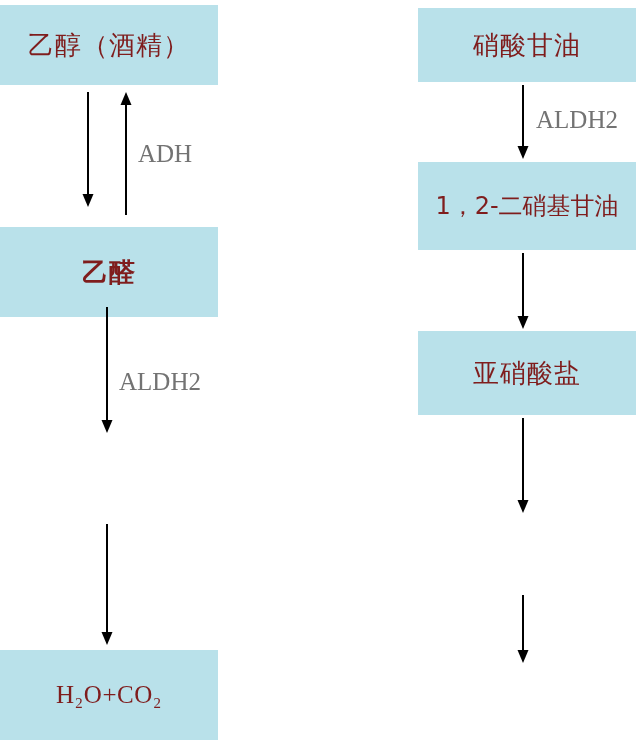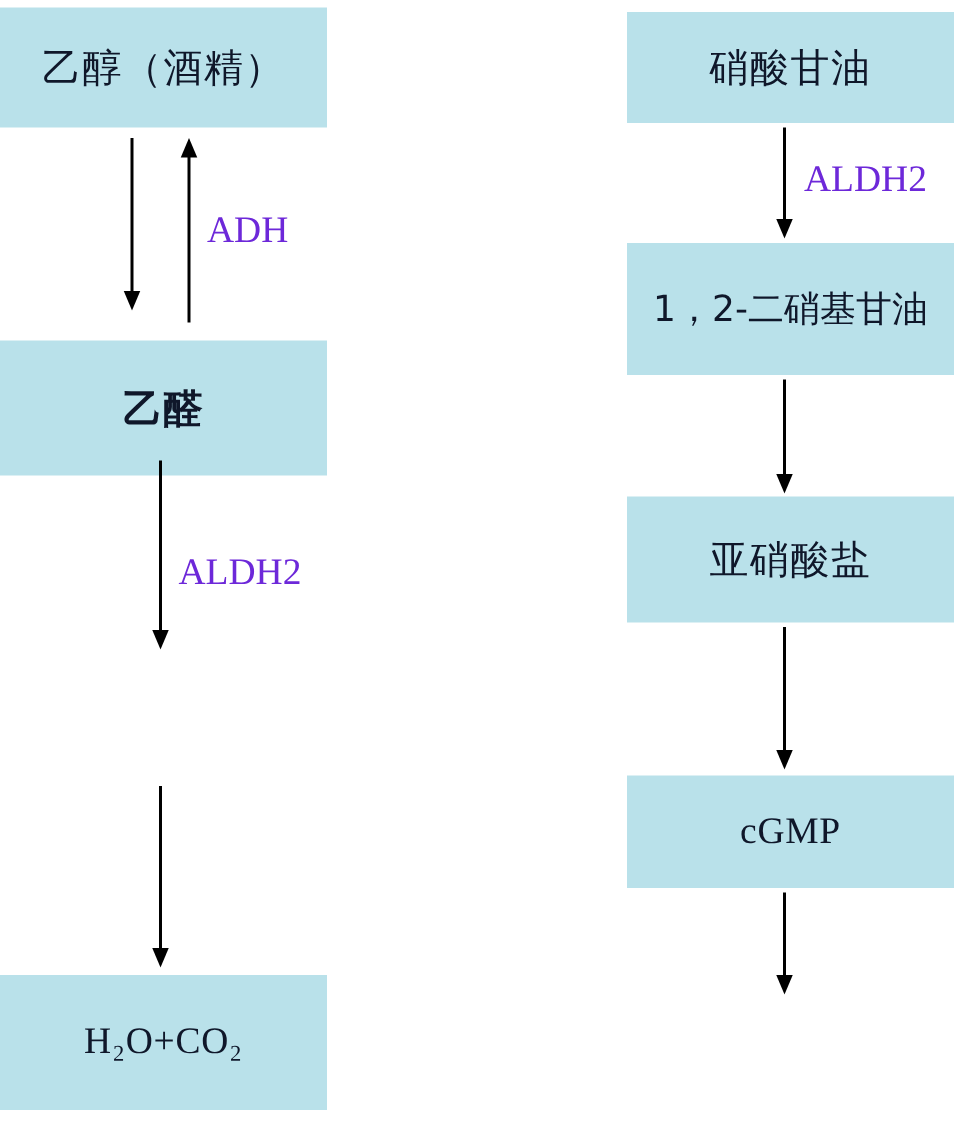--- a/index.html
+++ b/index.html
@@ -17,38 +17,38 @@
   }
   .box {
     position: absolute;
     width: 218px;
     background: var(--box-color, #b9e1ea);
     display: flex;
     flex-direction: column;
     align-items: center;
     justify-content: center;
     text-align: center;
-    color: #0f172a;
+    color: #7f1d1d;
   }
   .cn {
     font-size: 26px;
     font-family: "DejaVu Sans", "Liberation Sans", sans-serif;
     letter-spacing: 1px;
   }
   .cn-small { font-size: 24px; letter-spacing: 0; line-height: 1.35; }
   .latin {
     font-size: 25px;
     font-family: "Liberation Serif", "DejaVu Serif", serif;
     letter-spacing: 0.5px;
   }
   .enzyme {
     position: absolute;
     font-size: 25px;
     font-family: "Liberation Serif", "DejaVu Serif", serif;
-    color: #6d28d9;
+    color: #737373;
   }
   .arrow { position: absolute; overflow: visible; }
   .arrow line { stroke: #000; stroke-width: 2; }
   .arrow polygon { fill: #000; }
 </style>
 </head>
 <body>
 
 <div class="canvas">
 
@@ -101,21 +101,20 @@
     <polygon points="10,76 4.5,63 15.5,63"></polygon>
   </svg>
 
   <div class="box cn" style="left:418px; top:331px; height:84px;">亚硝酸盐</div>
 
   <svg class="arrow" style="left:513px; top:418px;" width="20" height="95">
     <line x1="10" y1="0" x2="10" y2="84"></line>
     <polygon points="10,95 4.5,82 15.5,82"></polygon>
   </svg>
 
-  <div class="box latin" style="left:418px; top:517px; height:75px;">cGMP</div>
 
   <svg class="arrow" style="left:513px; top:595px;" width="20" height="68">
     <line x1="10" y1="0" x2="10" y2="57"></line>
     <polygon points="10,68 4.5,55 15.5,55"></polygon>
   </svg>
 
 
 </div>
 
 </body></html>

